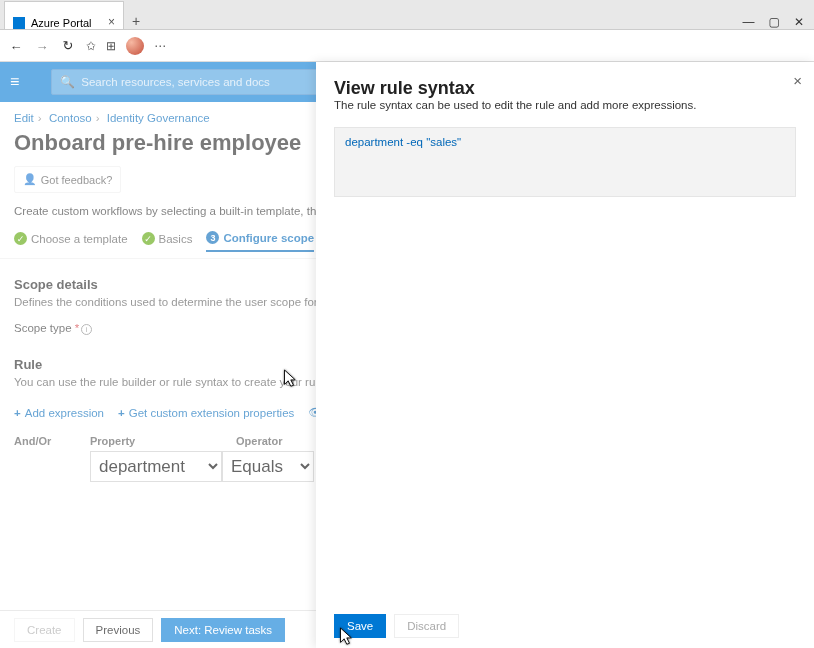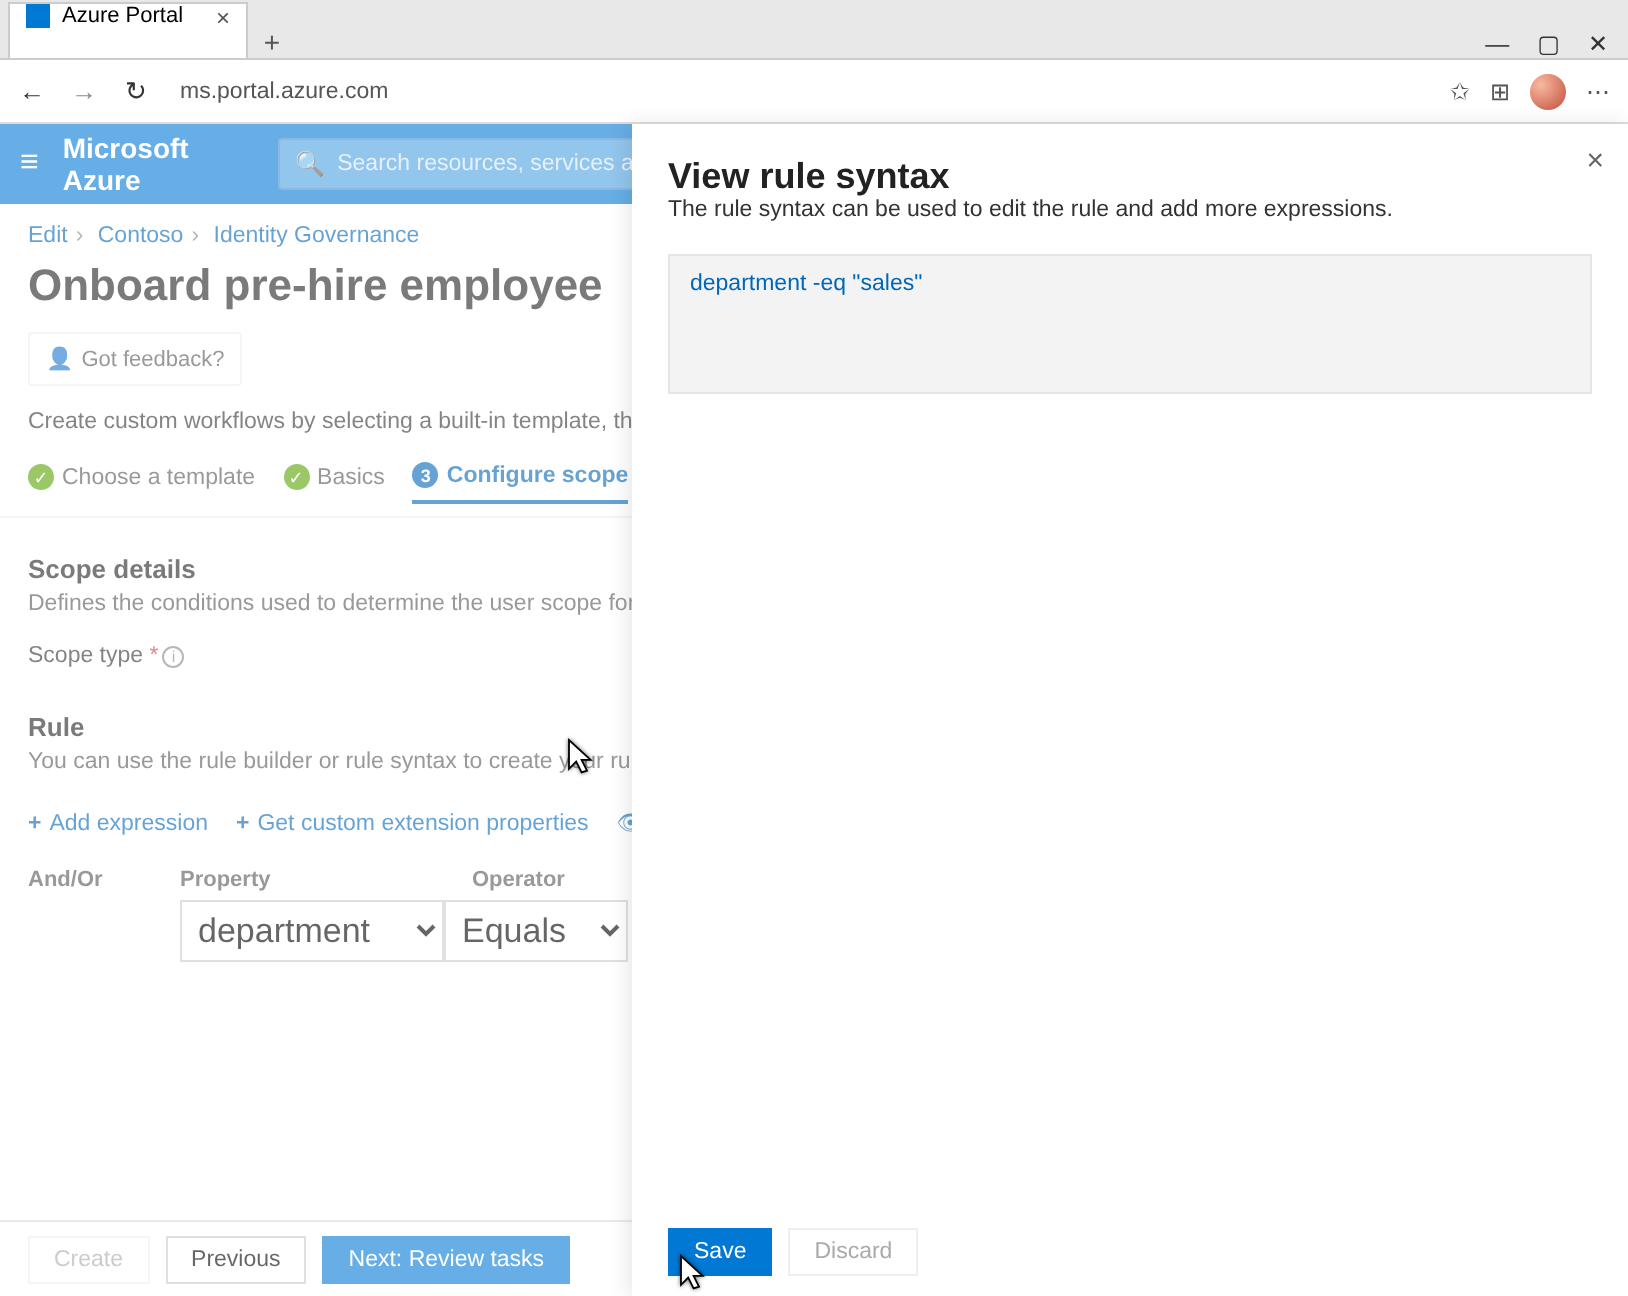--- a/index.html
+++ b/index.html
@@ -1,20 +1,20 @@
 <!DOCTYPE html>
 <html><head>
 <meta charset="utf-8">
 <style>
 * { box-sizing: border-box; margin: 0; padding: 0; font-family: "Segoe UI", Arial, sans-serif; }
 body { width: 814px; height: 648px; overflow: hidden; background: #fff; position: relative; }
 
 
 .browser-tabs { height: 30px; background: #e8e8e8; display: flex; align-items: flex-end; border-bottom: 1px solid #ccc;}
-.tab { height: 28px; background: #fff; border: 1px solid #ccc; border-bottom: none; display:flex; align-items:flex-start; padding:0 8px; font-size:11px; min-width:120px; gap:6px; margin-left:4px;}
+.tab { height: 28px; background: #fff; border: 1px solid #ccc; border-bottom: none; display:flex; align-items:flex-end; padding:0 8px; font-size:11px; min-width:120px; gap:6px; margin-left:4px;}
 .tab-icon { width:12px; height:12px; background:#0078d4; display:inline-block;}
 .tab-close { margin-left:auto; font-size:12px; cursor:pointer; color:#555;}
 .new-tab { width:24px; text-align:center; font-size:14px; color:#555;}
 .window-controls { margin-left:auto; display:flex; gap:14px; padding:0 10px; font-size:12px; color:#333;}
 .addr-bar { height:32px; display:flex; align-items:center; gap:10px; padding:0 8px; border-bottom:1px solid #ddd;}
 .nav-btn { color:#888; font-size:13px; width:16px; text-align:center;}
 .nav-btn.enabled { color:#333; }
 .url { flex:1; font-size:11.5px; color:#555; padding-left:4px;}
 .addr-icons { display:flex; gap:10px; align-items:center; font-size:12px; color:#555;}
 .avatar-sm { width:18px; height:18px; border-radius:50%; background: radial-gradient(circle at 30% 30%, #f7b9a3, #c44e3a);}
@@ -104,33 +104,31 @@
   <div class="window-controls">
     <span>—</span>
     <span>▢</span>
     <span>✕</span>
   </div>
 </div>
 <div class="addr-bar">
   <span class="nav-btn enabled">←</span>
   <span class="nav-btn">→</span>
   <span class="nav-btn enabled">↻</span>
-  <span class="url">ms.portal.azure.com</span>
   <div class="addr-icons">
     <span>✩</span>
     <span>⊞</span>
     <span class="avatar-sm"></span>
     <span class="more">⋯</span>
   </div>
 </div>
 
 
 <div class="az-header">
   <span class="hamburger">≡</span>
-  <span class="brand">Microsoft Azure</span>
   <div class="search-box">
     <span class="sicn">🔍</span>
     <span>Search resources, services and docs</span>
   </div>
   <div class="hdr-icons">
     <span class="hicn">&gt;_</span>
     <span class="hicn">⛉</span>
     <span class="hicn">🔔<span class="badge">1</span></span>
     <span class="hicn">⚙</span>
     <span class="hicn">?</span>

